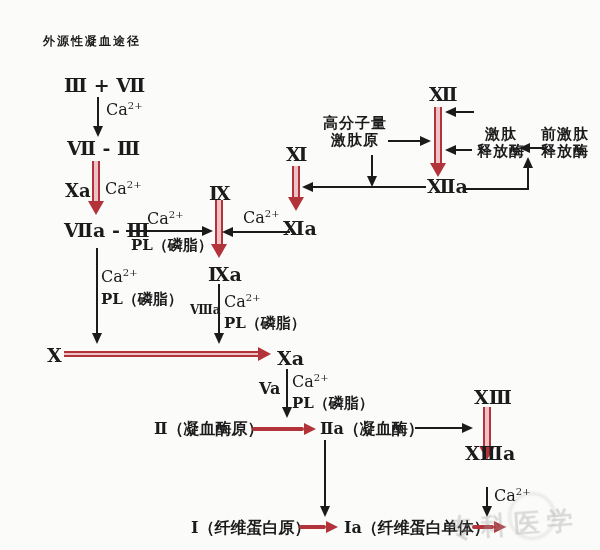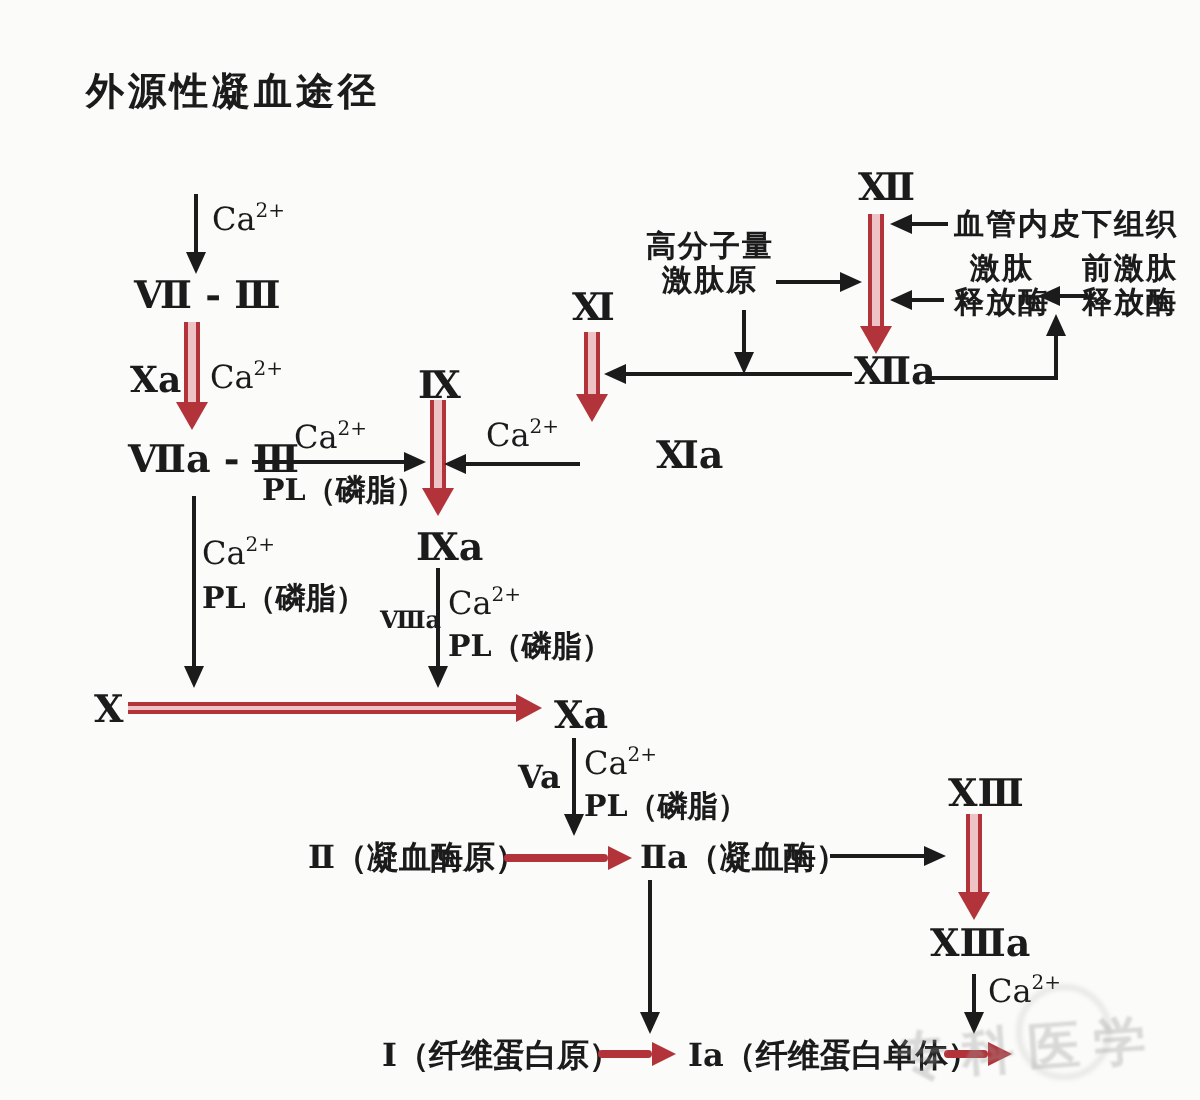--- a/index.html
+++ b/index.html
@@ -4,21 +4,21 @@
 <style>
   html,body{margin:0;padding:0;}
   #canvas{
     position:relative; width:600px; height:550px;
     background:#fbfbfa; overflow:hidden;
     font-family:"DejaVu Sans","Liberation Sans",sans-serif;
     color:#1b1b1b;
   }
   
   .title{
-    position:absolute; font-size:19px; font-weight:bold; letter-spacing:2px;
+    position:absolute; font-size:12px; font-weight:bold; letter-spacing:2px;
     white-space:nowrap;
   }
   .rn{ 
     position:absolute; font-family:"DejaVu Serif","DejaVu Sans",serif;
     font-weight:bold; font-size:19px; white-space:nowrap;
   }
   .rn-m{ 
     position:absolute; font-family:"DejaVu Serif","DejaVu Sans",serif;
     font-weight:bold; font-size:16px; white-space:nowrap;
   }
@@ -74,20 +74,21 @@
     border:3px solid #aaa; border-radius:50%; opacity:.22; filter:blur(1px);
   }
 </style>
 </head>
 <body>
 
 <div id="canvas">
 
   <div class="title" style="left:43px;top:33px;">外源性凝血途径</div>
 
+  <div class="rn" style="left:64px;top:74px;">Ⅲ + Ⅶ</div>
   <div class="line" style="left:97px;top:97px;width:2px;height:30px;"></div>
   <div class="ah d" style="left:93px;top:126px;"></div>
   <span class="ca" style="left:106px;top:100px;"><span>Ca</span><sup>2+</sup></span>
 
   <div class="rn" style="left:67px;top:137px;">Ⅶ - Ⅲ</div>
 
   <div class="rv" style="left:92px;top:161px;height:40px;"></div>
   <div class="rah-d" style="left:88px;top:201px;"></div>
   <div class="rn" style="left:65px;top:180px;font-size:18px;">Ⅹa</div>
   <span class="ca" style="left:105px;top:179px;"><span>Ca</span><sup>2+</sup></span>
@@ -117,21 +118,20 @@
   <div class="ah d" style="left:214px;top:333px;"></div>
   <div class="rn" style="left:190px;top:303px;font-size:12px;">Ⅷa</div>
   <span class="ca" style="left:224px;top:292px;"><span>Ca</span><sup>2+</sup></span>
   <div class="pl" style="left:224px;top:314px;">PL（磷脂）</div>
 
   <div class="rn" style="left:429px;top:83px;">Ⅻ</div>
   <div class="rv" style="left:434px;top:107px;height:56px;"></div>
   <div class="rah-d" style="left:430px;top:163px;"></div>
   <div class="rn" style="left:427px;top:175px;">Ⅻa</div>
 
-  <div class="zh" style="left:477px;top:103px;">血管内皮下组织</div>
   <div class="line" style="left:456px;top:111px;width:18px;height:2px;"></div>
   <div class="ah l" style="left:445px;top:107px;"></div>
 
   <div class="zh2" style="left:322px;top:115px;width:66px;">
       <div>高分子量</div>
       <div>激肽原</div>
     </div>
   <div class="line" style="left:388px;top:140px;width:32px;height:2px;"></div>
   <div class="ah r" style="left:420px;top:136px;"></div>
 
@@ -154,21 +154,21 @@
 
   <div class="line" style="left:371px;top:155px;width:2px;height:21px;"></div>
   <div class="ah d" style="left:367px;top:176px;"></div>
 
   <div class="line" style="left:312px;top:186px;width:114px;height:2px;"></div>
   <div class="ah l" style="left:302px;top:182px;"></div>
 
   <div class="rn" style="left:286px;top:143px;">Ⅺ</div>
   <div class="rv" style="left:292px;top:166px;height:31px;"></div>
   <div class="rah-d" style="left:288px;top:197px;"></div>
-  <div class="rn" style="left:283px;top:217px;margin-left:45px;">Ⅺa</div>
+  <div class="rn" style="left:283px;top:217px;">Ⅺa</div>
 
   <div class="rn" style="left:47px;top:344px;">Ⅹ</div>
   <div class="rh" style="left:64px;top:351px;width:194px;"></div>
   <div class="rah-r" style="left:258px;top:347px;"></div>
   <div class="rn" style="left:277px;top:347px;">Ⅹa</div>
 
   <div class="line" style="left:286px;top:369px;width:2px;height:38px;"></div>
   <div class="ah d" style="left:282px;top:407px;"></div>
   <div class="rn" style="left:259px;top:379px;font-size:16px;">Va</div>
   <span class="ca" style="left:292px;top:372px;"><span>Ca</span><sup>2+</sup></span>
@@ -178,21 +178,21 @@
   <div class="rsolid" style="left:252px;top:427px;width:52px;"></div>
   <div class="rah-rs" style="left:304px;top:423px;"></div>
   <div class="rn-m" style="left:320px;top:419px;">Ⅱa（凝血酶）</div>
 
   <div class="line" style="left:415px;top:427px;width:47px;height:2px;"></div>
   <div class="ah r" style="left:462px;top:423px;"></div>
 
   <div class="rn" style="left:474px;top:386px;">ⅩⅢ</div>
   <div class="rv" style="left:483px;top:407px;height:39px;"></div>
   <div class="rah-d" style="left:479px;top:446px;"></div>
-  <div class="rn" style="left:465px;top:461px;">ⅩⅢa</div>
+  <div class="rn" style="left:465px;top:442px;">ⅩⅢa</div>
 
   <div class="line" style="left:486px;top:487px;width:2px;height:19px;"></div>
   <div class="ah d" style="left:482px;top:506px;"></div>
   <span class="ca" style="left:494px;top:486px;"><span>Ca</span><sup>2+</sup></span>
 
   <div class="line" style="left:324px;top:440px;width:2px;height:66px;"></div>
   <div class="ah d" style="left:320px;top:506px;"></div>
 
   <div class="rn-m" style="left:191px;top:518px;">Ⅰ（纤维蛋白原）</div>
   <div class="rsolid" style="left:299px;top:525px;width:27px;"></div>

